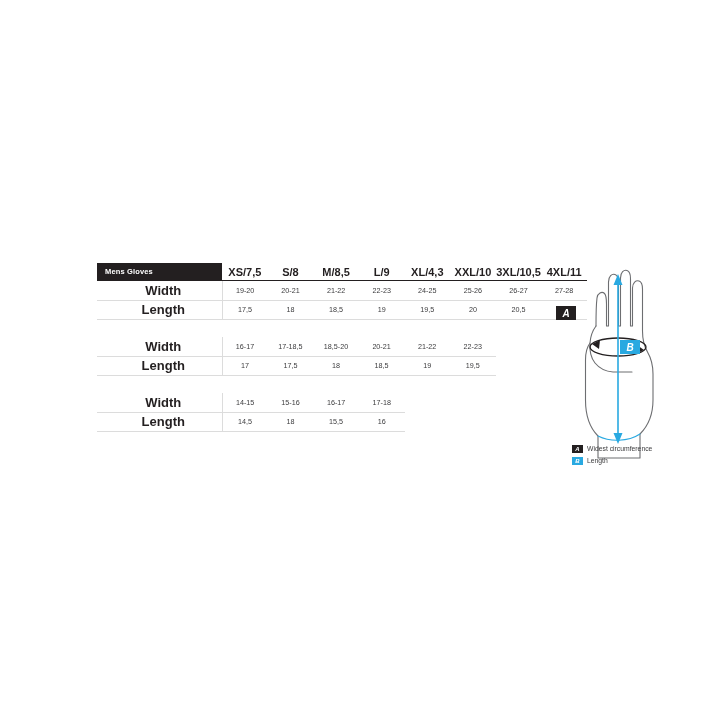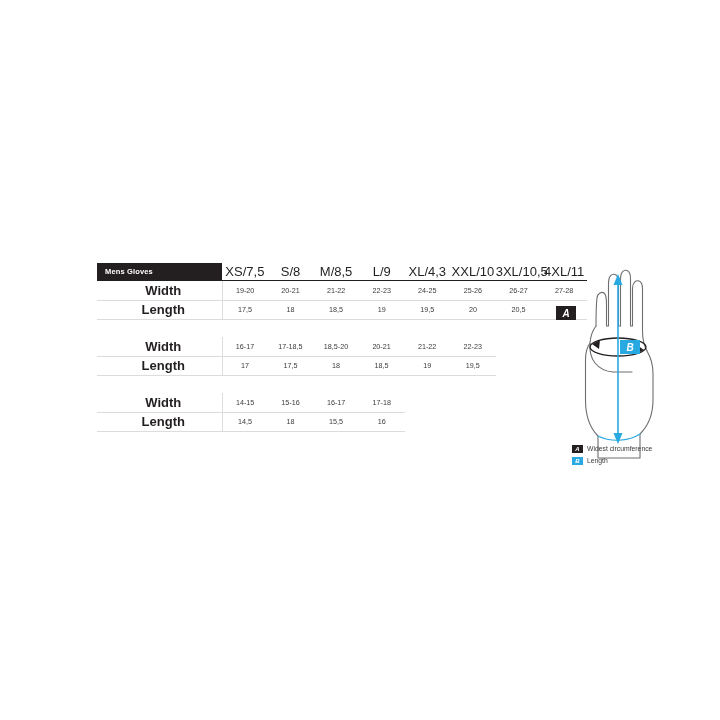--- a/index.html
+++ b/index.html
@@ -55,22 +55,22 @@
     font-size: 7.5px;
     font-weight: bold;
     text-align: left;
     padding-left: 8px !important;
     letter-spacing: 0.15px;
     height: 17px;
     vertical-align: middle;
     white-space: nowrap;
   }
   .hdr-size {
-    font-size: 13px;
-    font-weight: normal;
+    font-size: 11px;
+    font-weight: bold;
     color: #231f20;
     text-align: center;
     vertical-align: middle;
     height: 17px;
     border-bottom: 1px solid #231f20;
   }
   .hdr-blank {
     height: 17px;
     border-bottom: none;
   }

